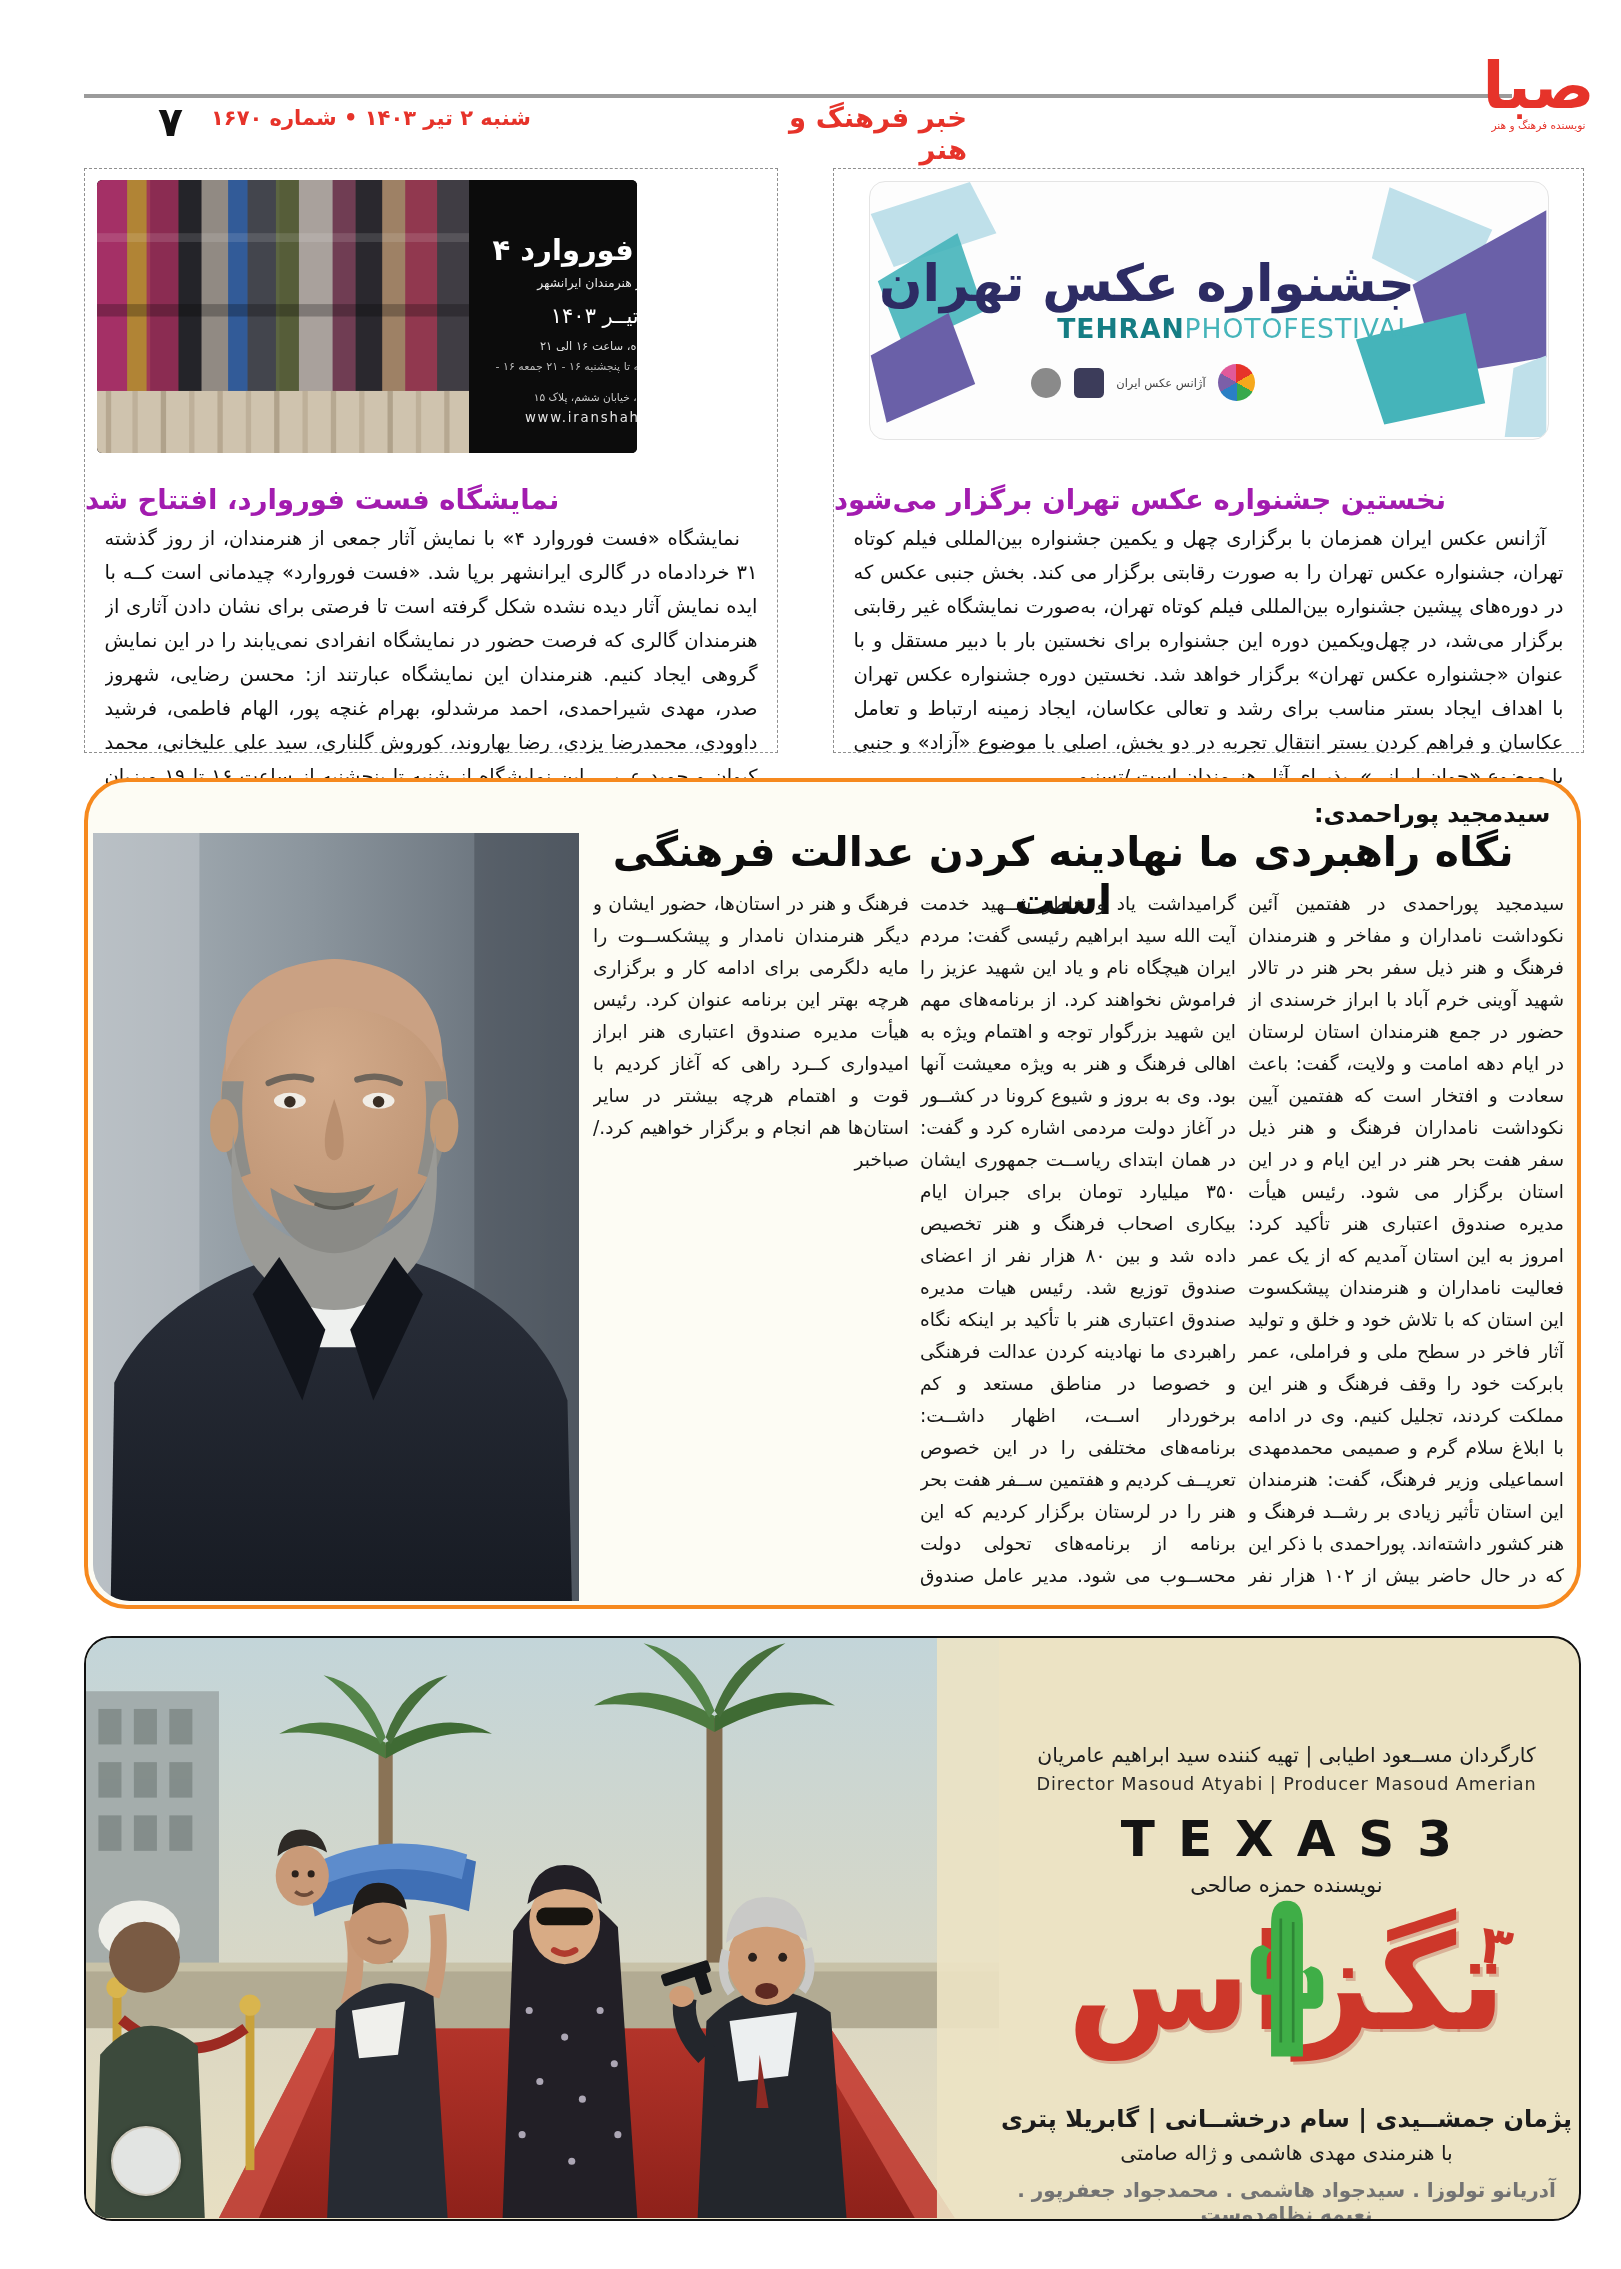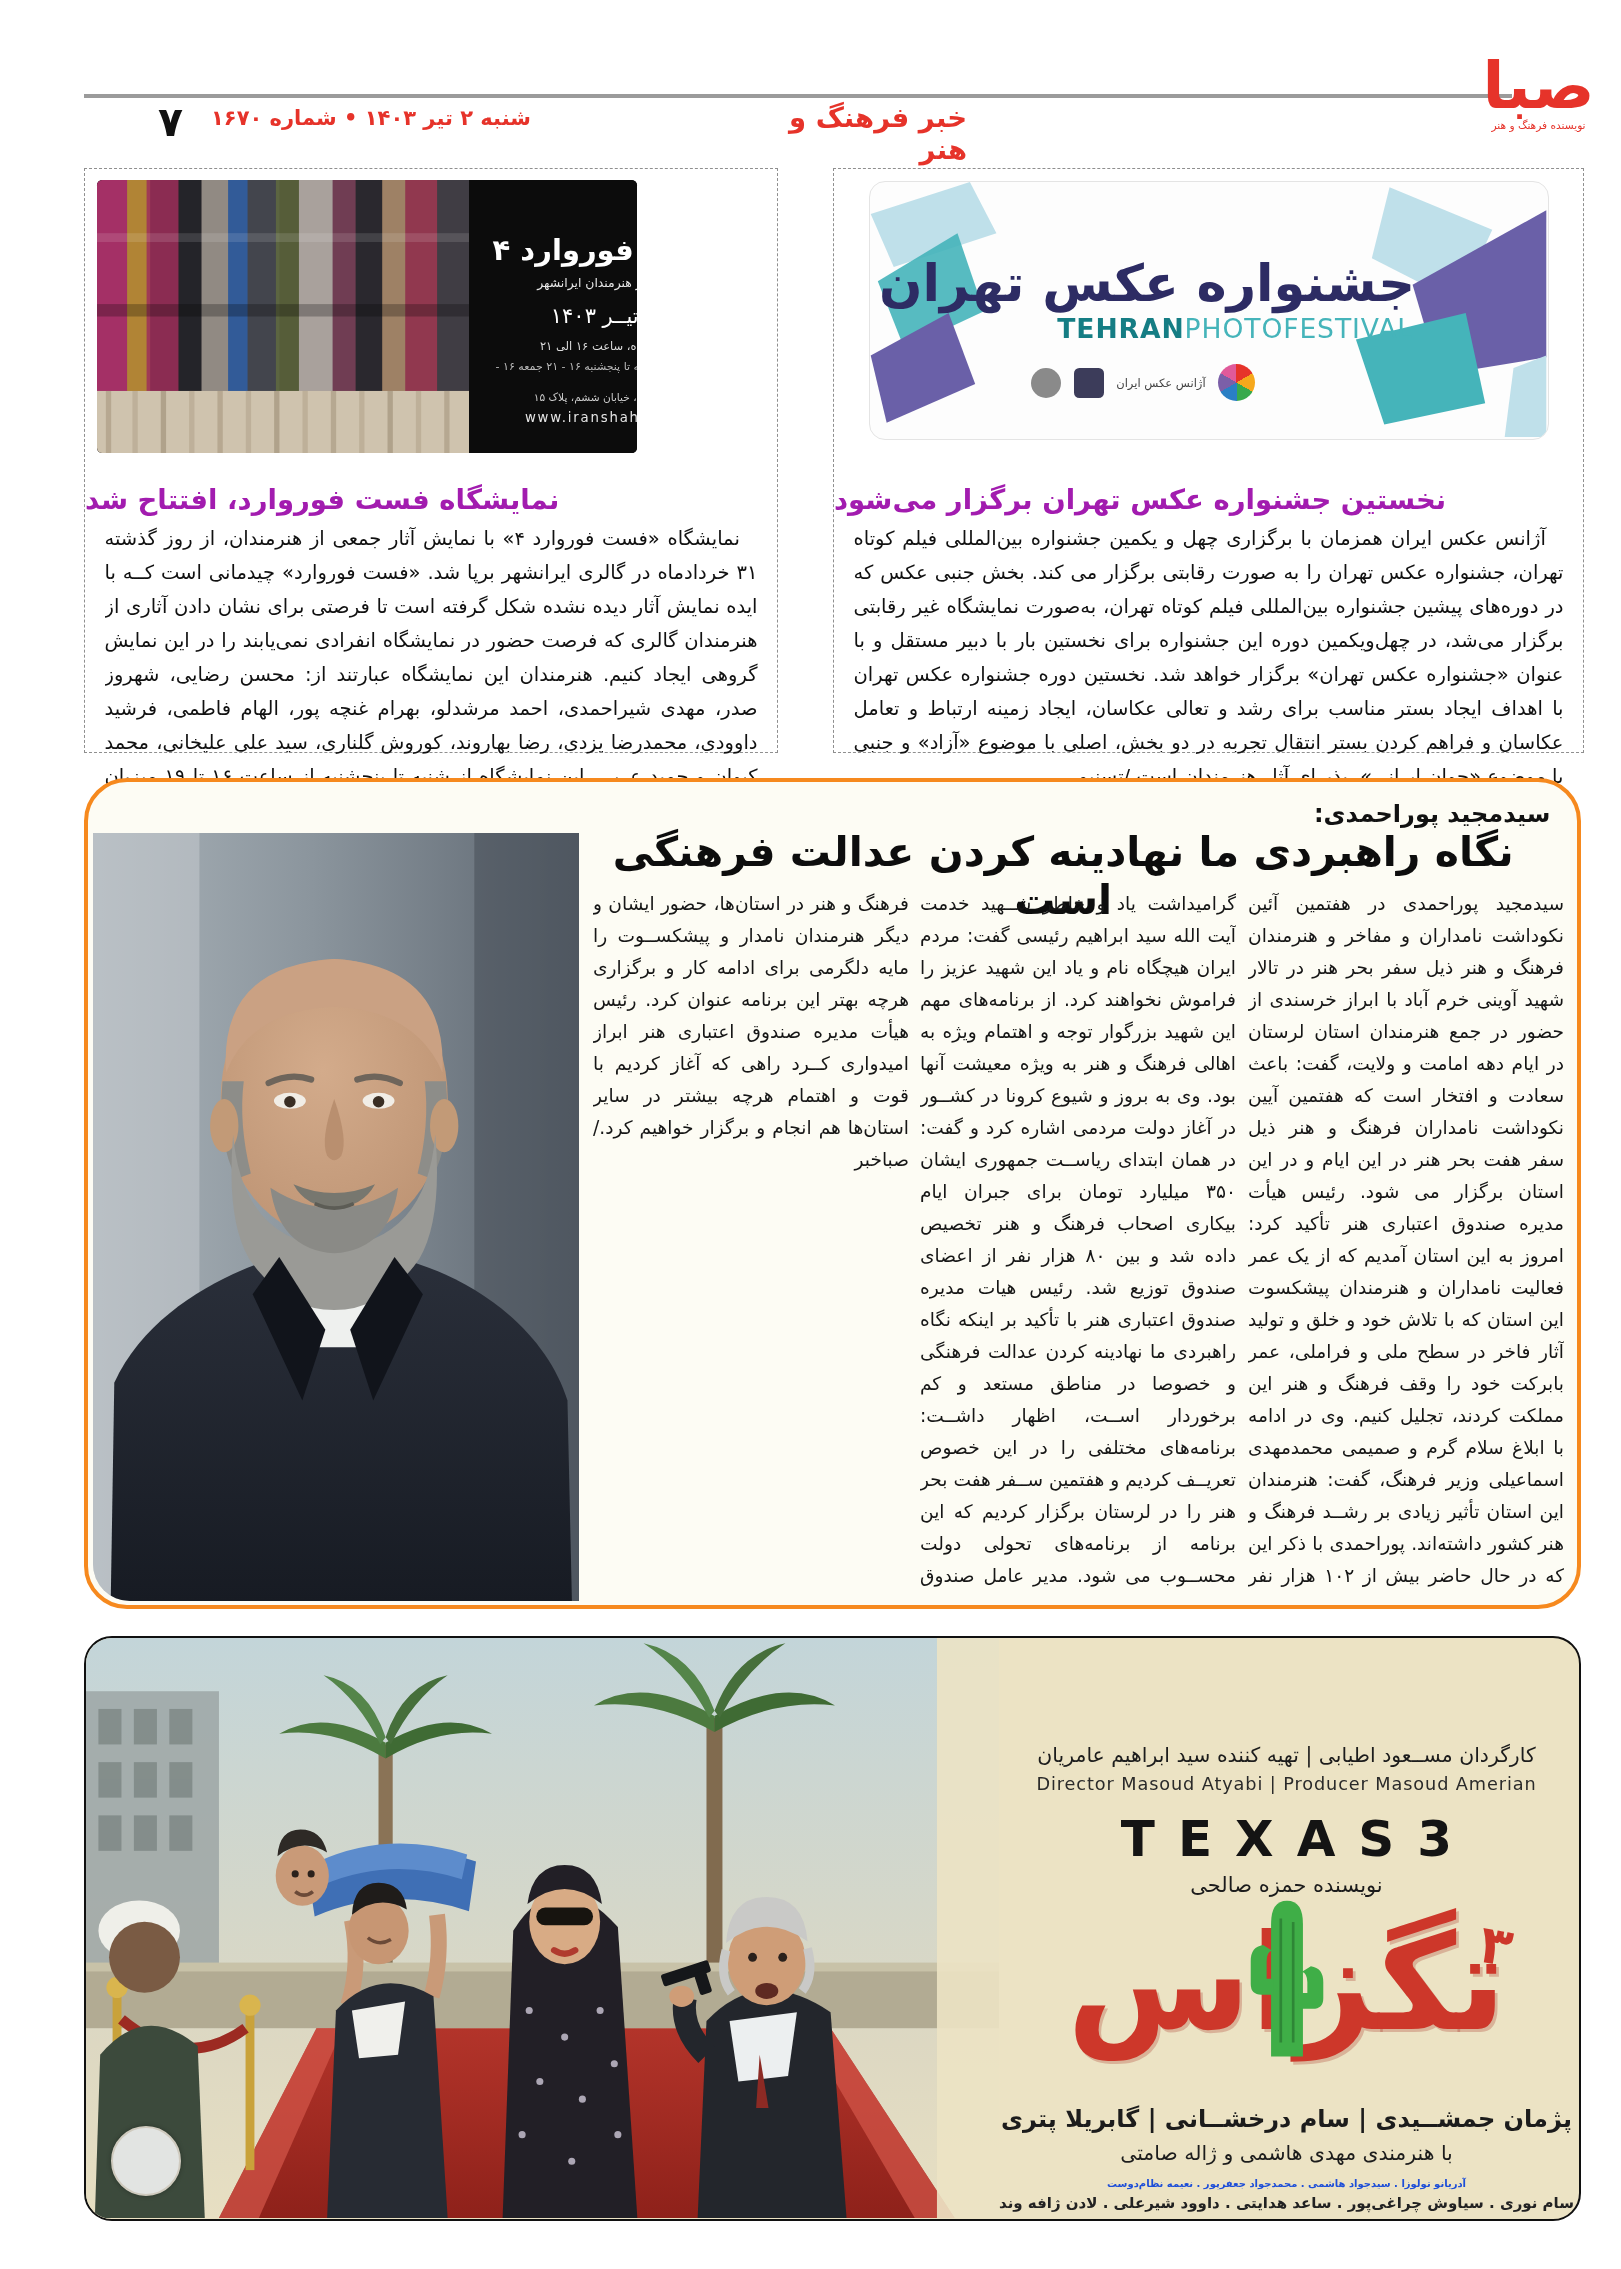--- a/index.html
+++ b/index.html
@@ -66,21 +66,21 @@
   .m-credit-en{margin-top:7px;font-size:17.7px;letter-spacing:0.9px;color:#2a2a2a;}
   .m-texas{margin-top:16px;font-size:50px;font-weight:bold;letter-spacing:23px;color:#141414;text-indent:23px;}
   .m-writer{margin-top:5.3px;font-size:21px;direction:rtl;}
   .m-bigtitle{position:relative;margin-top:8.9px;height:186px;}
   .m-fa-title{font-size:133px;font-weight:bold;color:#cd372a;transform:rotate(-4deg);letter-spacing:12.4px;
               text-shadow:2.7px 2.7px 0 rgba(160,30,20,.25);direction:rtl;}
   .m-fa-num{position:absolute;right:62px;top:8.9px;font-size:53px;font-weight:bold;color:#cd372a;transform:rotate(10deg);}
   .m-cactus{position:absolute;left:50%;top:-14px;transform:translateX(-50%);}
   .m-stars{margin-top:12.4px;font-size:24px;font-weight:bold;direction:rtl;}
   .m-with{margin-top:8.9px;font-size:20.4px;direction:rtl;}
-  .m-cast{margin-top:12.4px;font-size:10px;font-weight:bold;direction:rtl;color:#1d4ed8;}
+  .m-cast{margin-top:12.4px;font-size:20px;font-weight:bold;direction:rtl;color:#737373;}
   .m-cast2{margin-top:5.3px;font-size:15px;font-weight:bold;direction:rtl;color:#222;}
   .stamp{position:absolute;left:25px;bottom:23px;width:66px;height:66px;border-radius:50%;
          background:rgba(255,255,255,.85);border:2.7px solid #cfcabe;box-shadow:0 0 5.3px rgba(0,0,0,.3);}
 </style>
 </head>
 <body>
 
 <div class="page">
 
   <div class="abs hdr-rule"></div>

